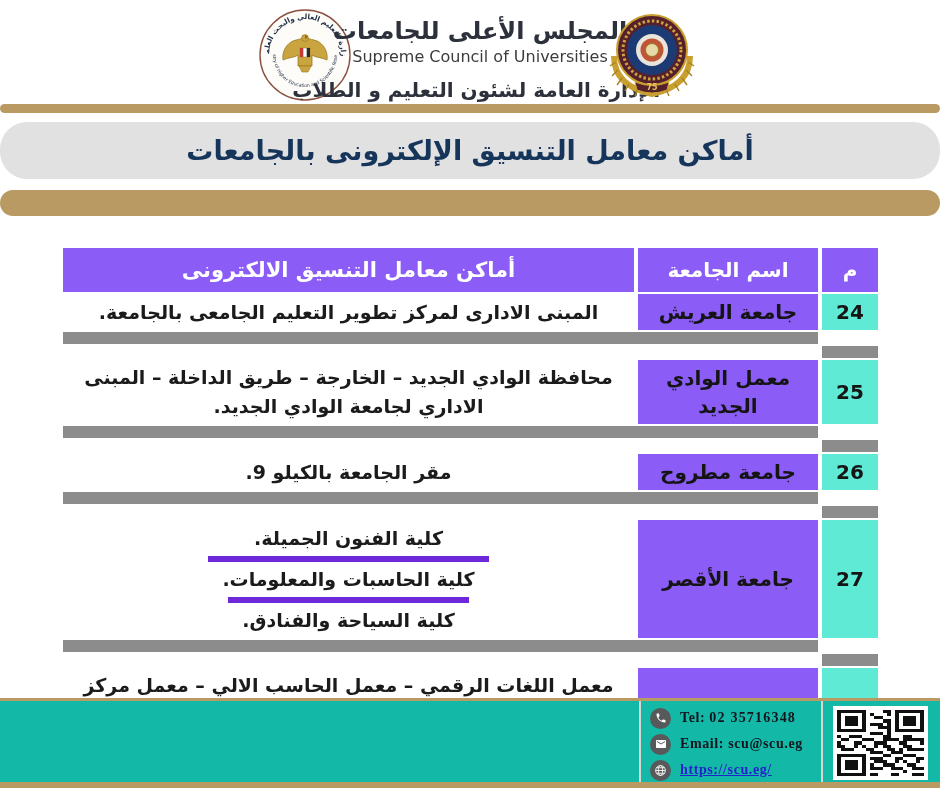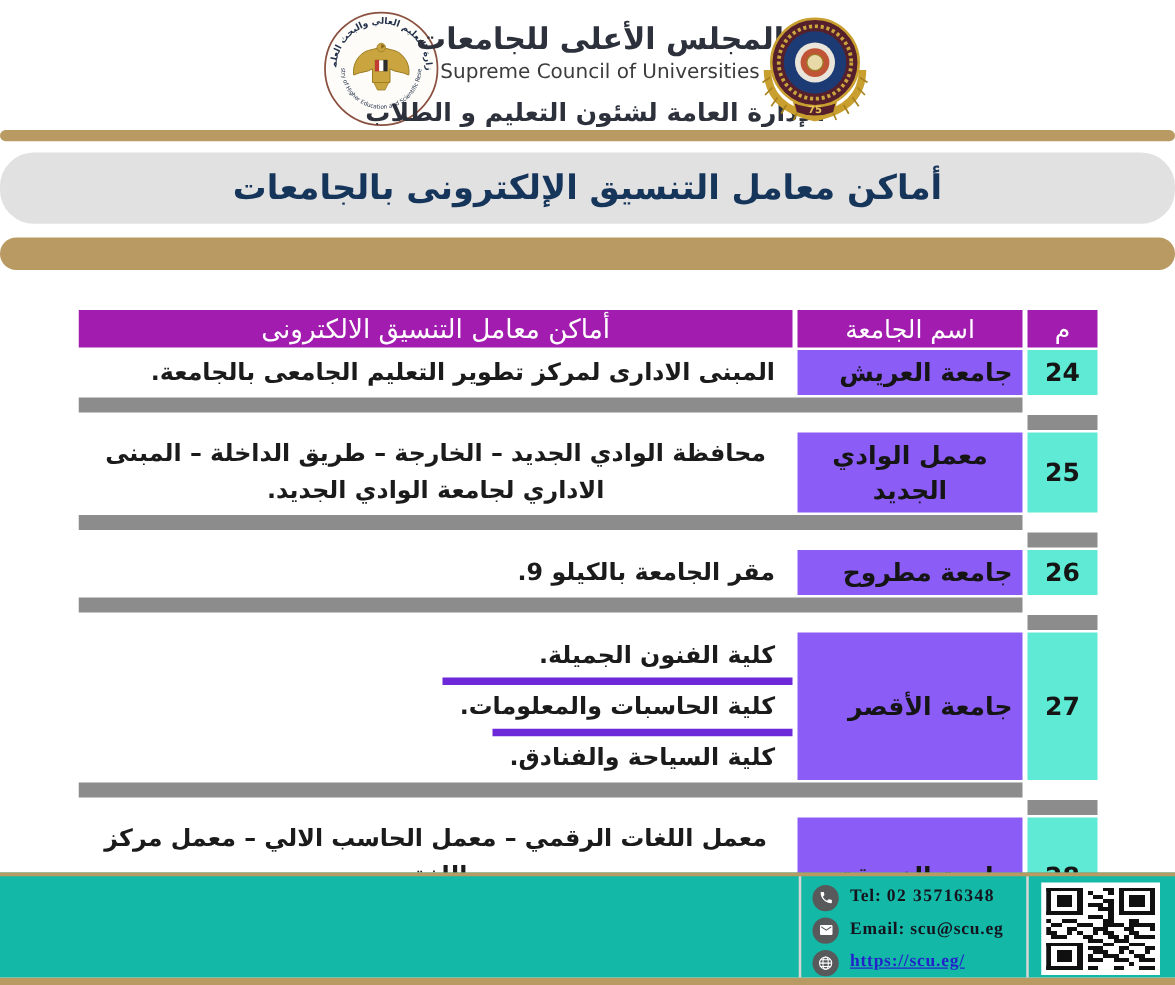--- a/index.html
+++ b/index.html
@@ -26,26 +26,26 @@
   .tan-2 { top:190px; height:26px; background:#b89a62; }
 
   
   .coord-table {
     position:absolute; top:248px; left:63px; width:815px;
     display:grid; direction:rtl;
     grid-template-columns:56px 180px 1fr;
     column-gap:4px; row-gap:2px;
   }
   .th {
-    background:#a21caf; color:#ffffff; font-weight:400;
+    background:#8b5cf6; color:#ffffff; font-weight:700;
     display:flex; align-items:center; justify-content:center;
-    height:30px; font-size:20px;
+    height:44px; font-size:20px;
   }
   .th-loc { font-size:21px; }
-  .cell { display:flex; flex-direction:column; align-items:flex-start; justify-content:center; }
+  .cell { display:flex; flex-direction:column; align-items:center; justify-content:center; }
   .cell-num  { grid-column:1; background:#5eead4; font-size:20px; font-weight:700; color:#151515;
                align-items:center; justify-content:center; }
   .cell-name { grid-column:2; background:#8b5cf6; font-size:20px; font-weight:700; color:#151515;
                text-align:center; justify-content:center; padding:2px 8px; line-height:28px; }
   .cell-loc  { grid-column:3; background:#ffffff; }
   .loc-entry {
     min-height:36px; display:flex; align-items:center; justify-content:center;
     font-size:19px; font-weight:700; color:#1b1b1b; line-height:29px;
     text-align:center; padding:3px 14px; white-space:pre-line;
   }

